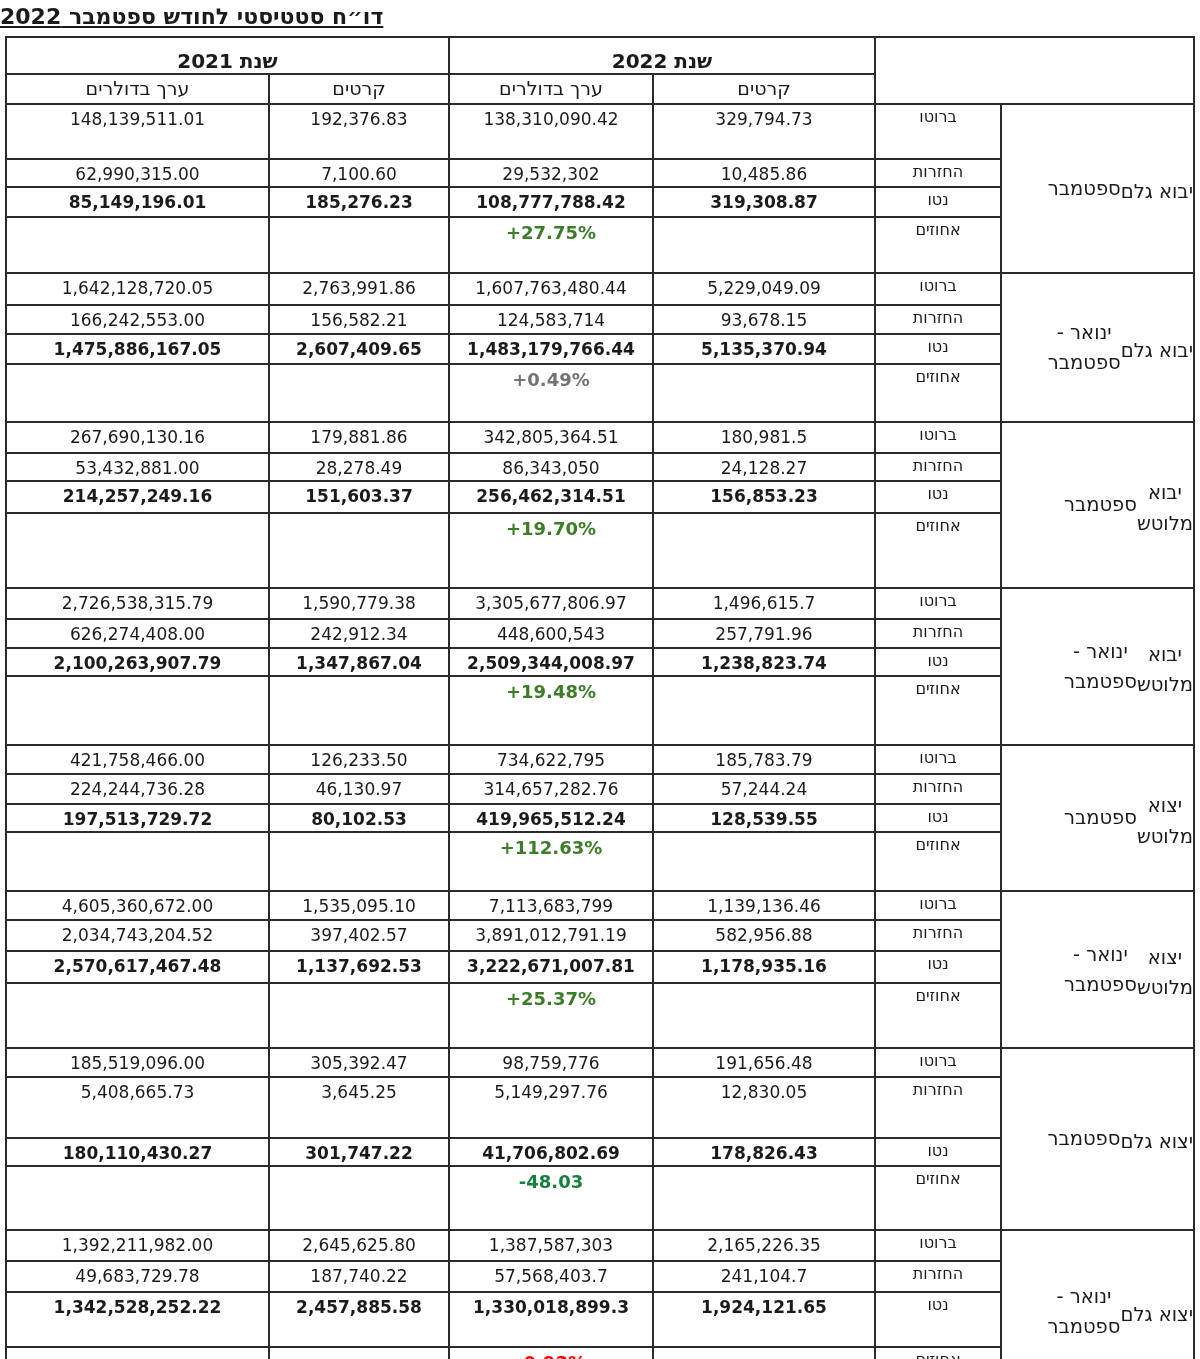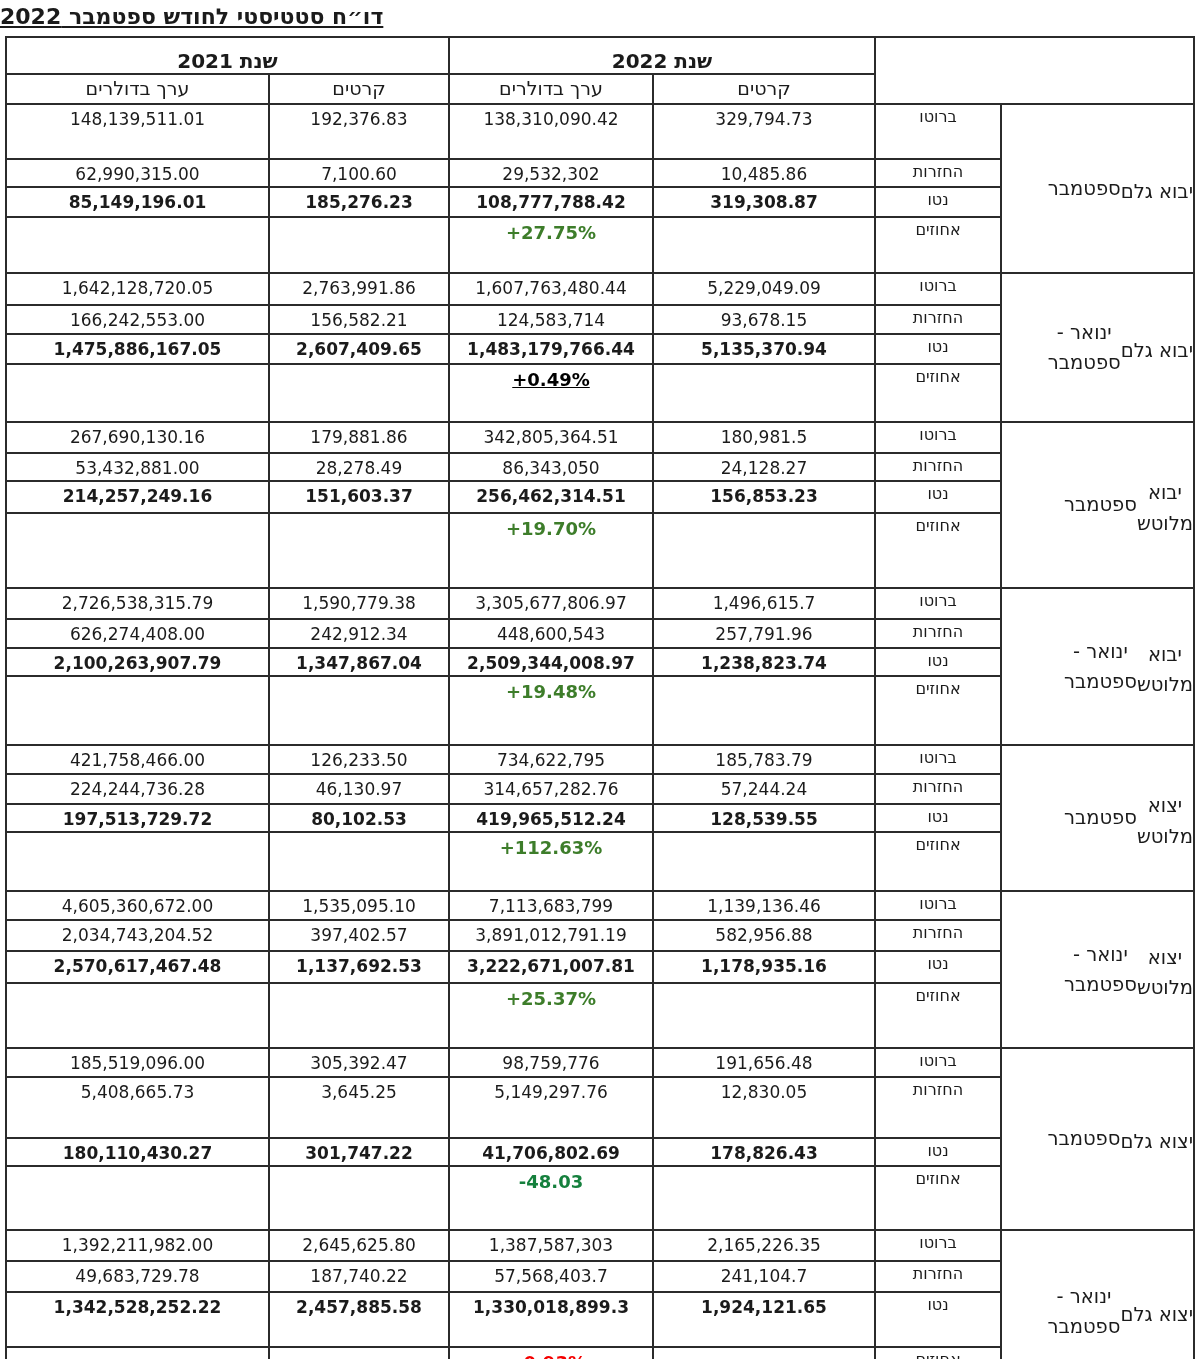--- a/index.html
+++ b/index.html
@@ -150,21 +150,21 @@
         <tr class="r-net" style="height: 30px;">
           <td class="rlabel">נטו</td>
           <td class="val"><span>5,135,370.94</span></td>
           <td class="val"><span>1,483,179,766.44</span></td>
           <td class="val"><span>2,607,409.65</span></td>
           <td class="val"><span>1,475,886,167.05</span></td>
         </tr>
         <tr class="r-percent" style="height: 56px;">
           <td class="rlabel">אחוזים</td>
           <td class="val"></td>
-          <td class="val"><span class="pct" style="color: #000000; text-decoration: underline;">+0.49%</span></td>
+          <td class="val"><span class="pct" style="color: #737373;">+0.49%</span></td>
           <td class="val"></td>
           <td class="val"></td>
         </tr>
         <tr class="r-gross" style="height: 30px;">
           <td rowspan="4" class="group">
             <div class="ginner" style="height: 164px;">
               <div class="cat">יבוא
 מלוטש</div>
               <div class="pwrap">
                 <div class="period">ספטמבר</div>

